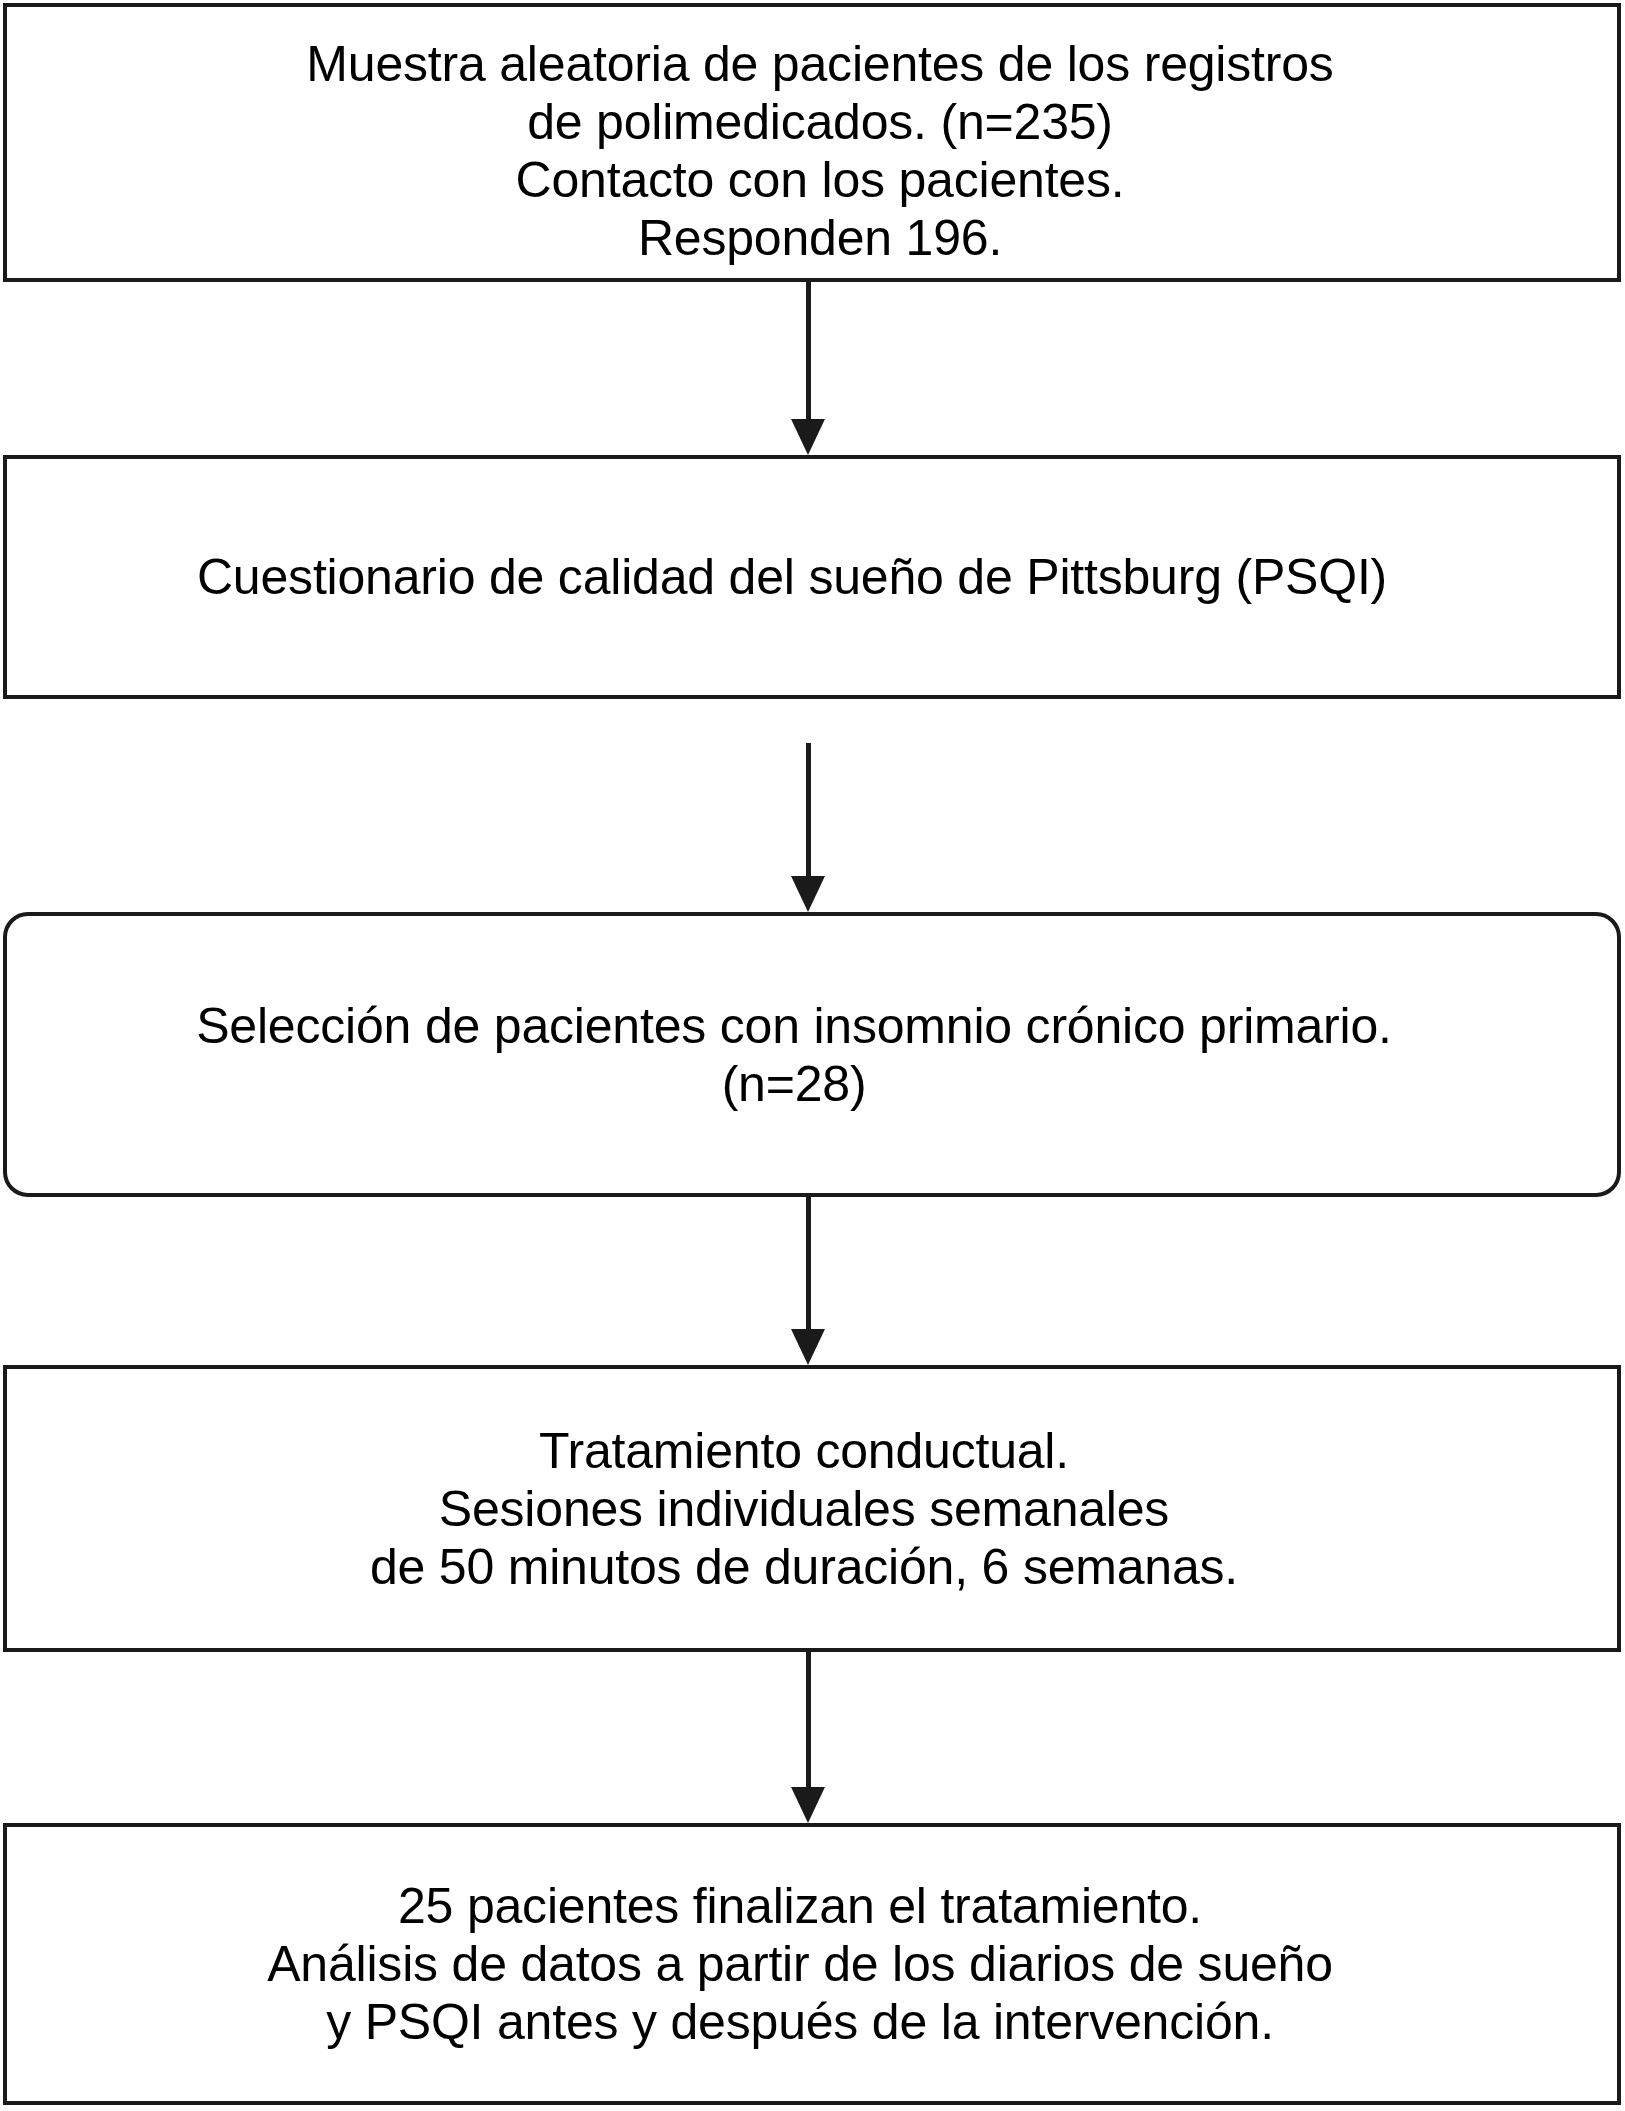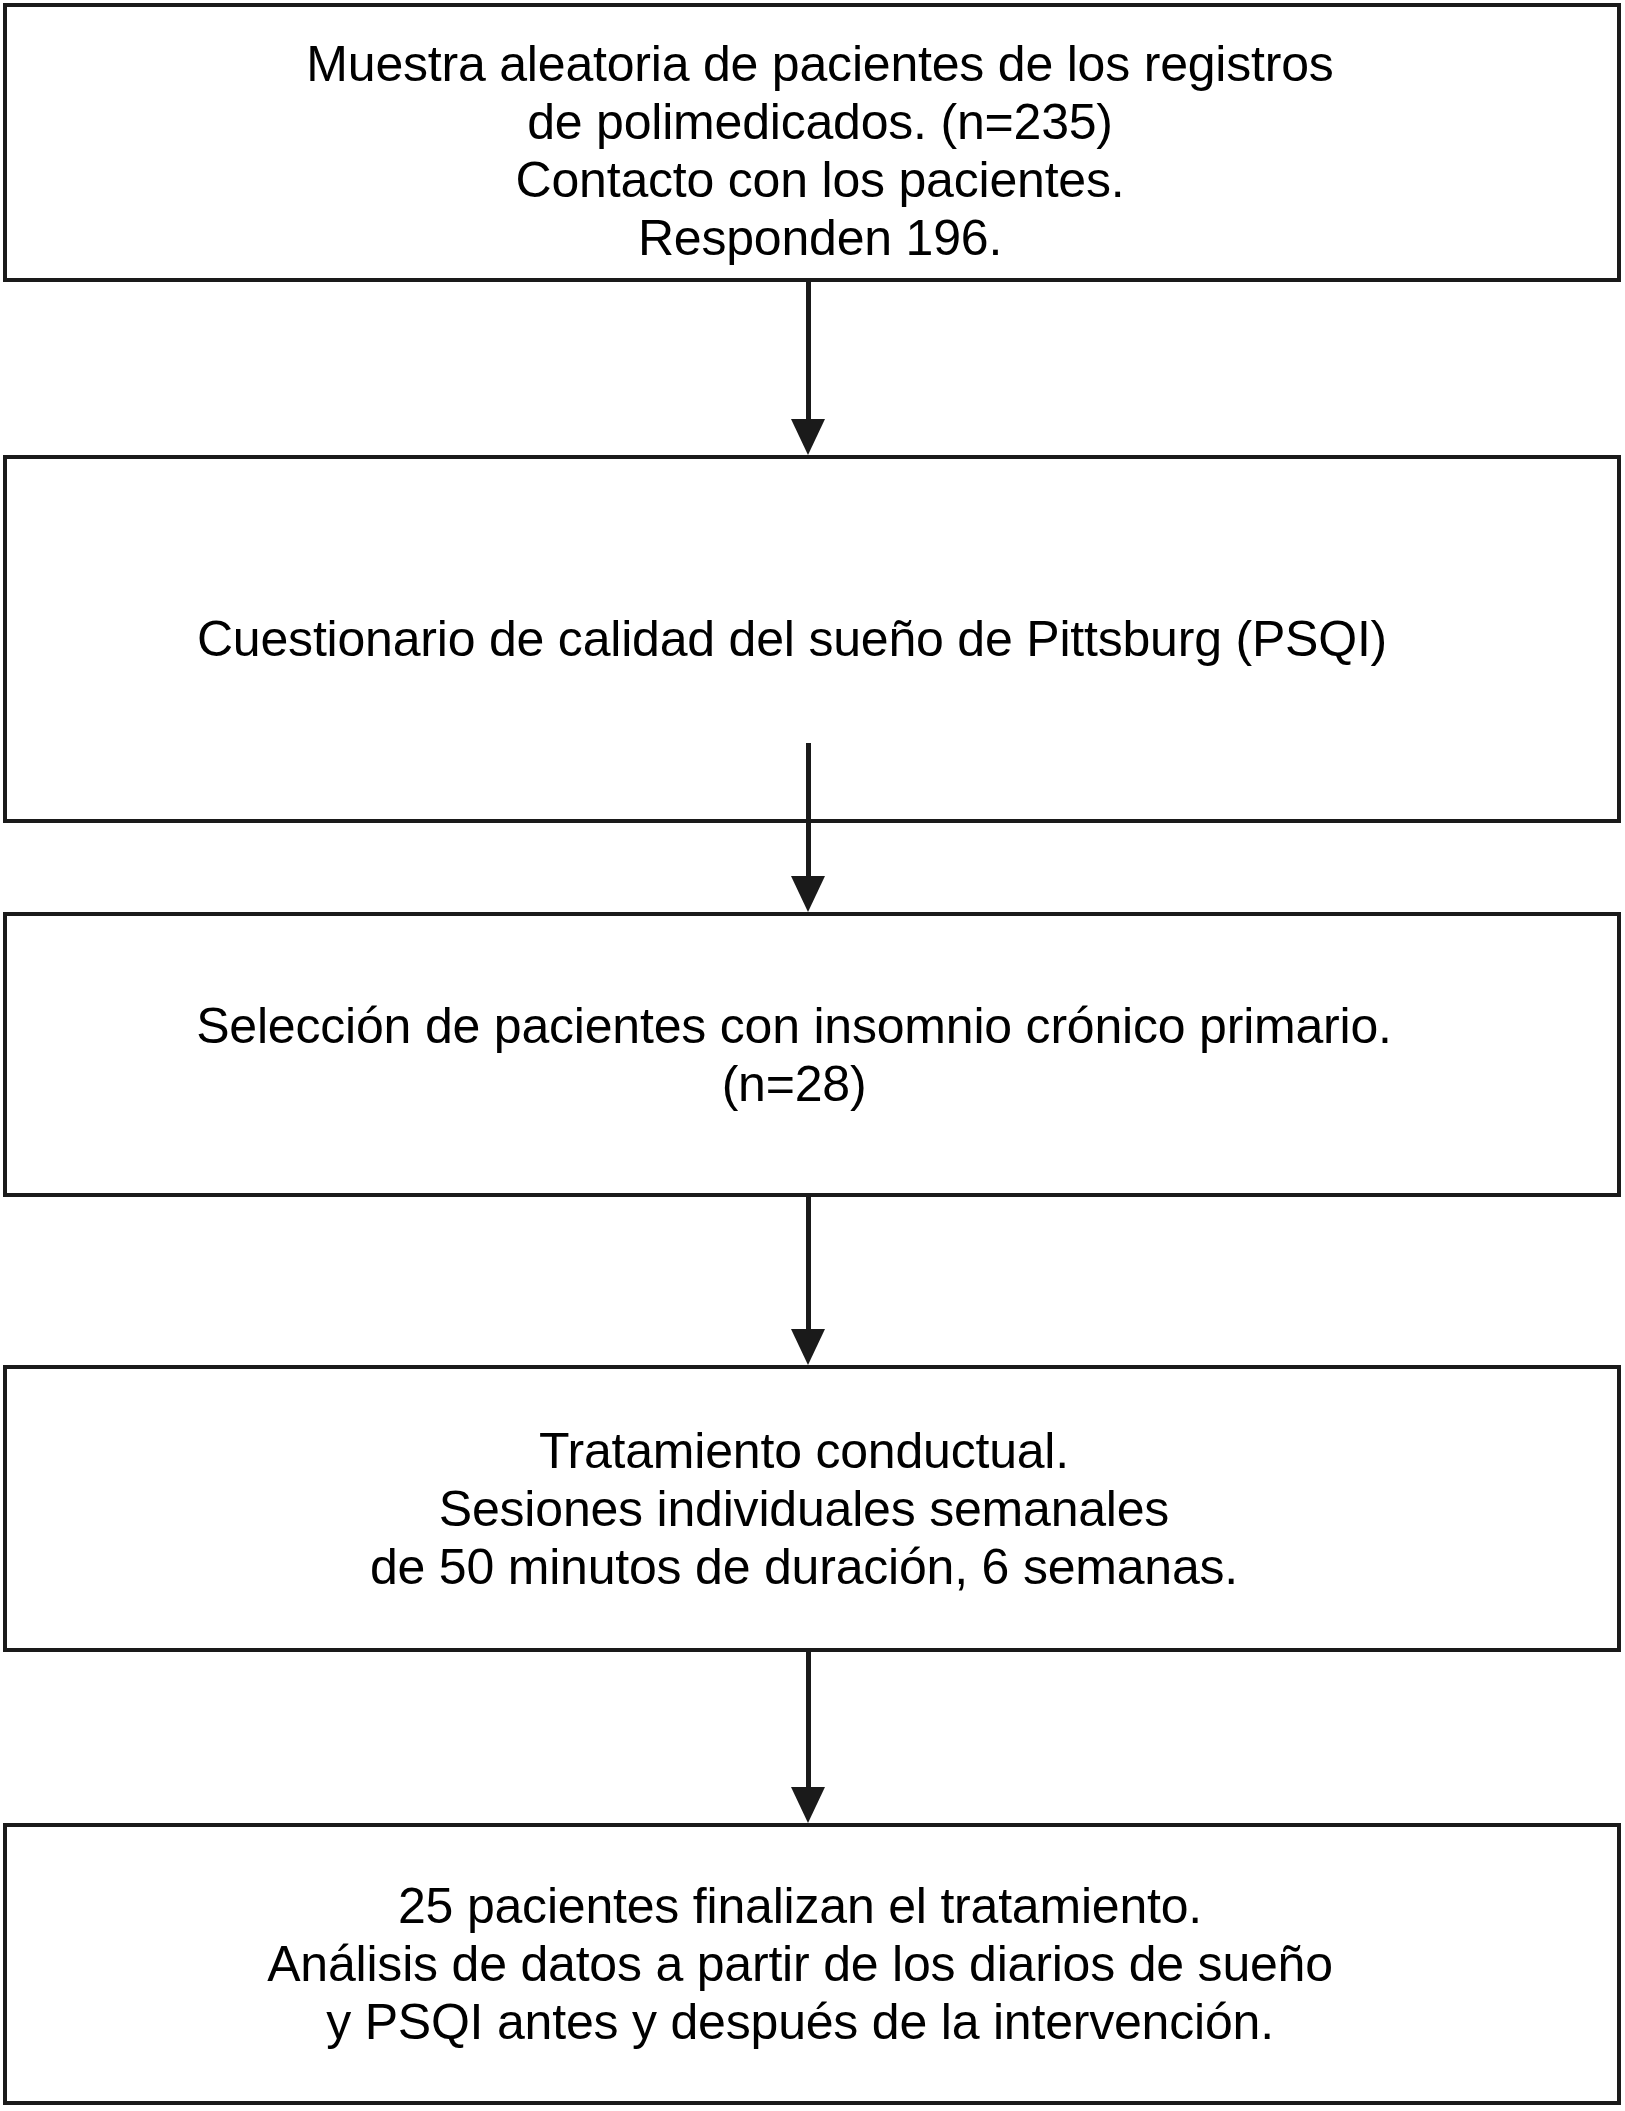--- a/index.html
+++ b/index.html
@@ -80,30 +80,30 @@
 de polimedicados. (n=235)
 Contacto con los pacientes.
 Responden 196.</div>
   </div>
 
   <div class="connector" style="top:282px; height:173px;">
     <div class="shaft" style="height:137px;"></div>
     <div class="head" style="top:137px;"></div>
   </div>
 
-  <div class="node node-2" style="top:455px; height:368px;">
+  <div class="node node-2" style="top:455px; height:244px;">
     <div class="node-text">Cuestionario de calidad del sueño de Pittsburg (PSQI)</div>
   </div>
 
   <div class="connector" style="top:743px; height:169px;">
     <div class="shaft" style="height:133px;"></div>
     <div class="head" style="top:133px;"></div>
   </div>
 
-  <div class="node node-3" style="top:912px; height:285px;">
+  <div class="node node-3" style="top:912px; height:285px;border-radius:25px;">
     <div class="node-text">Selección de pacientes con insomnio crónico primario.
 (n=28)</div>
   </div>
 
   <div class="connector" style="top:1197px; height:168px;">
     <div class="shaft" style="height:132px;"></div>
     <div class="head" style="top:132px;"></div>
   </div>
 
   <div class="node node-4" style="top:1365px; height:287px;">

